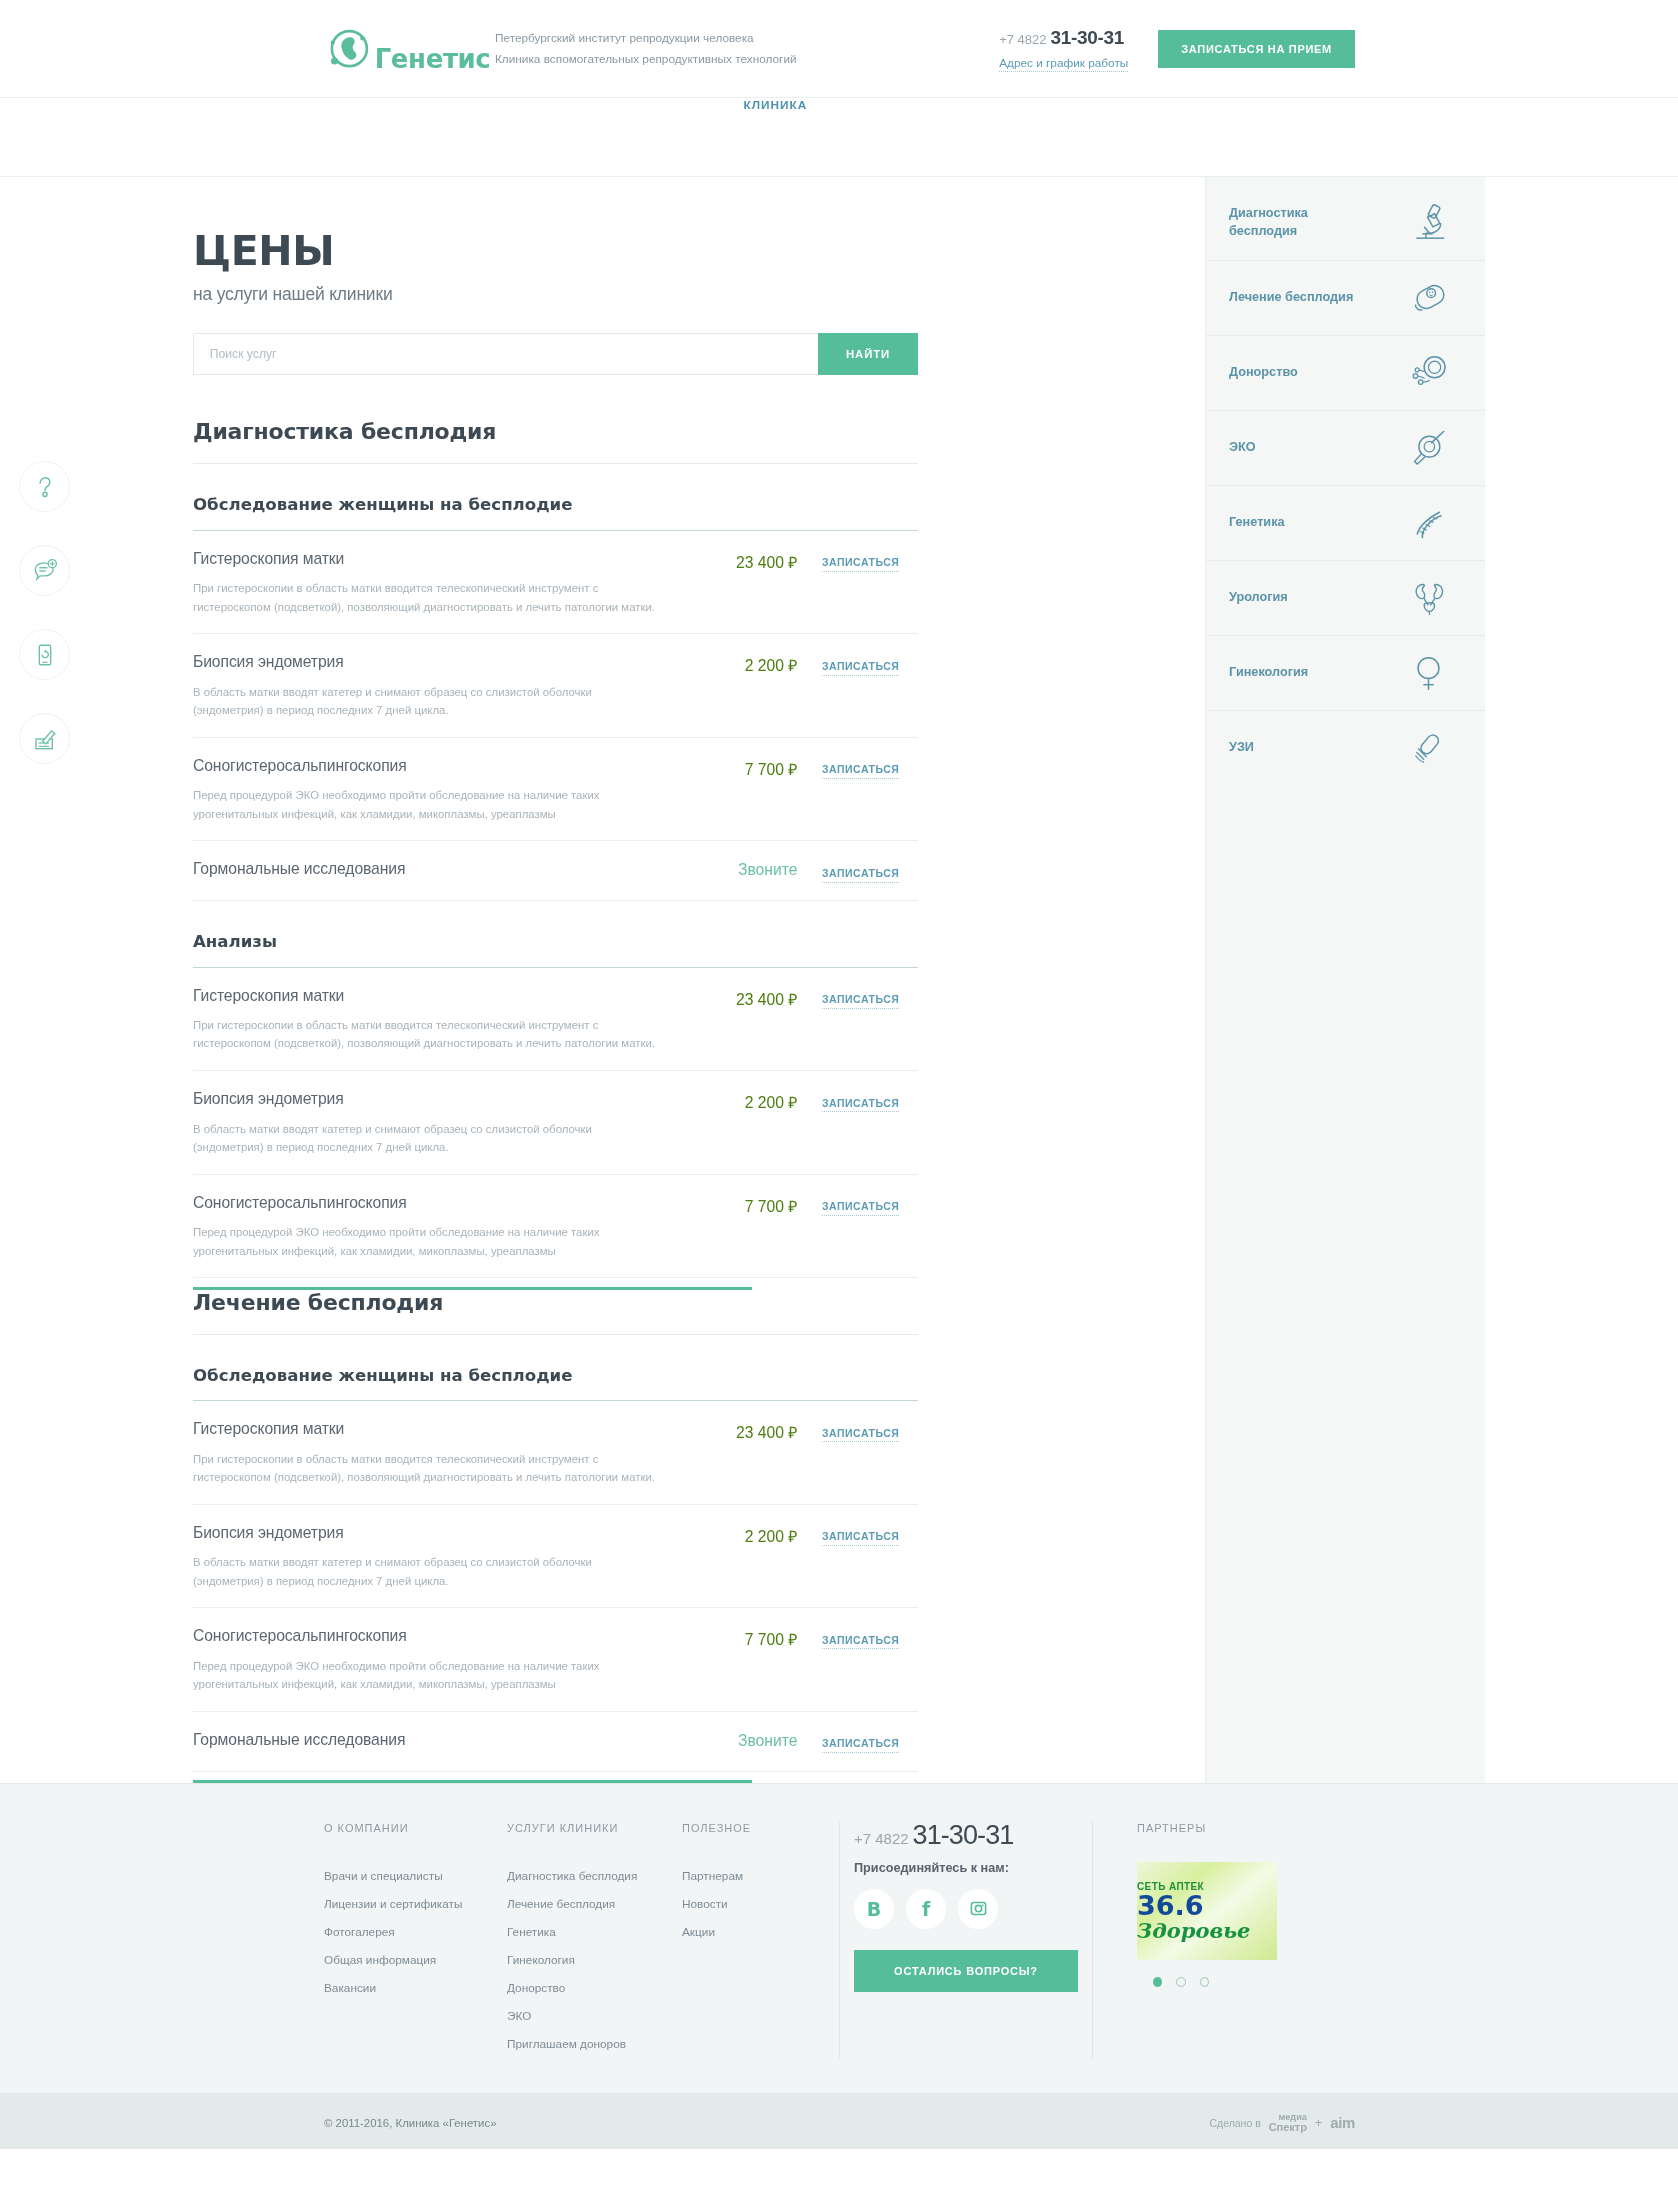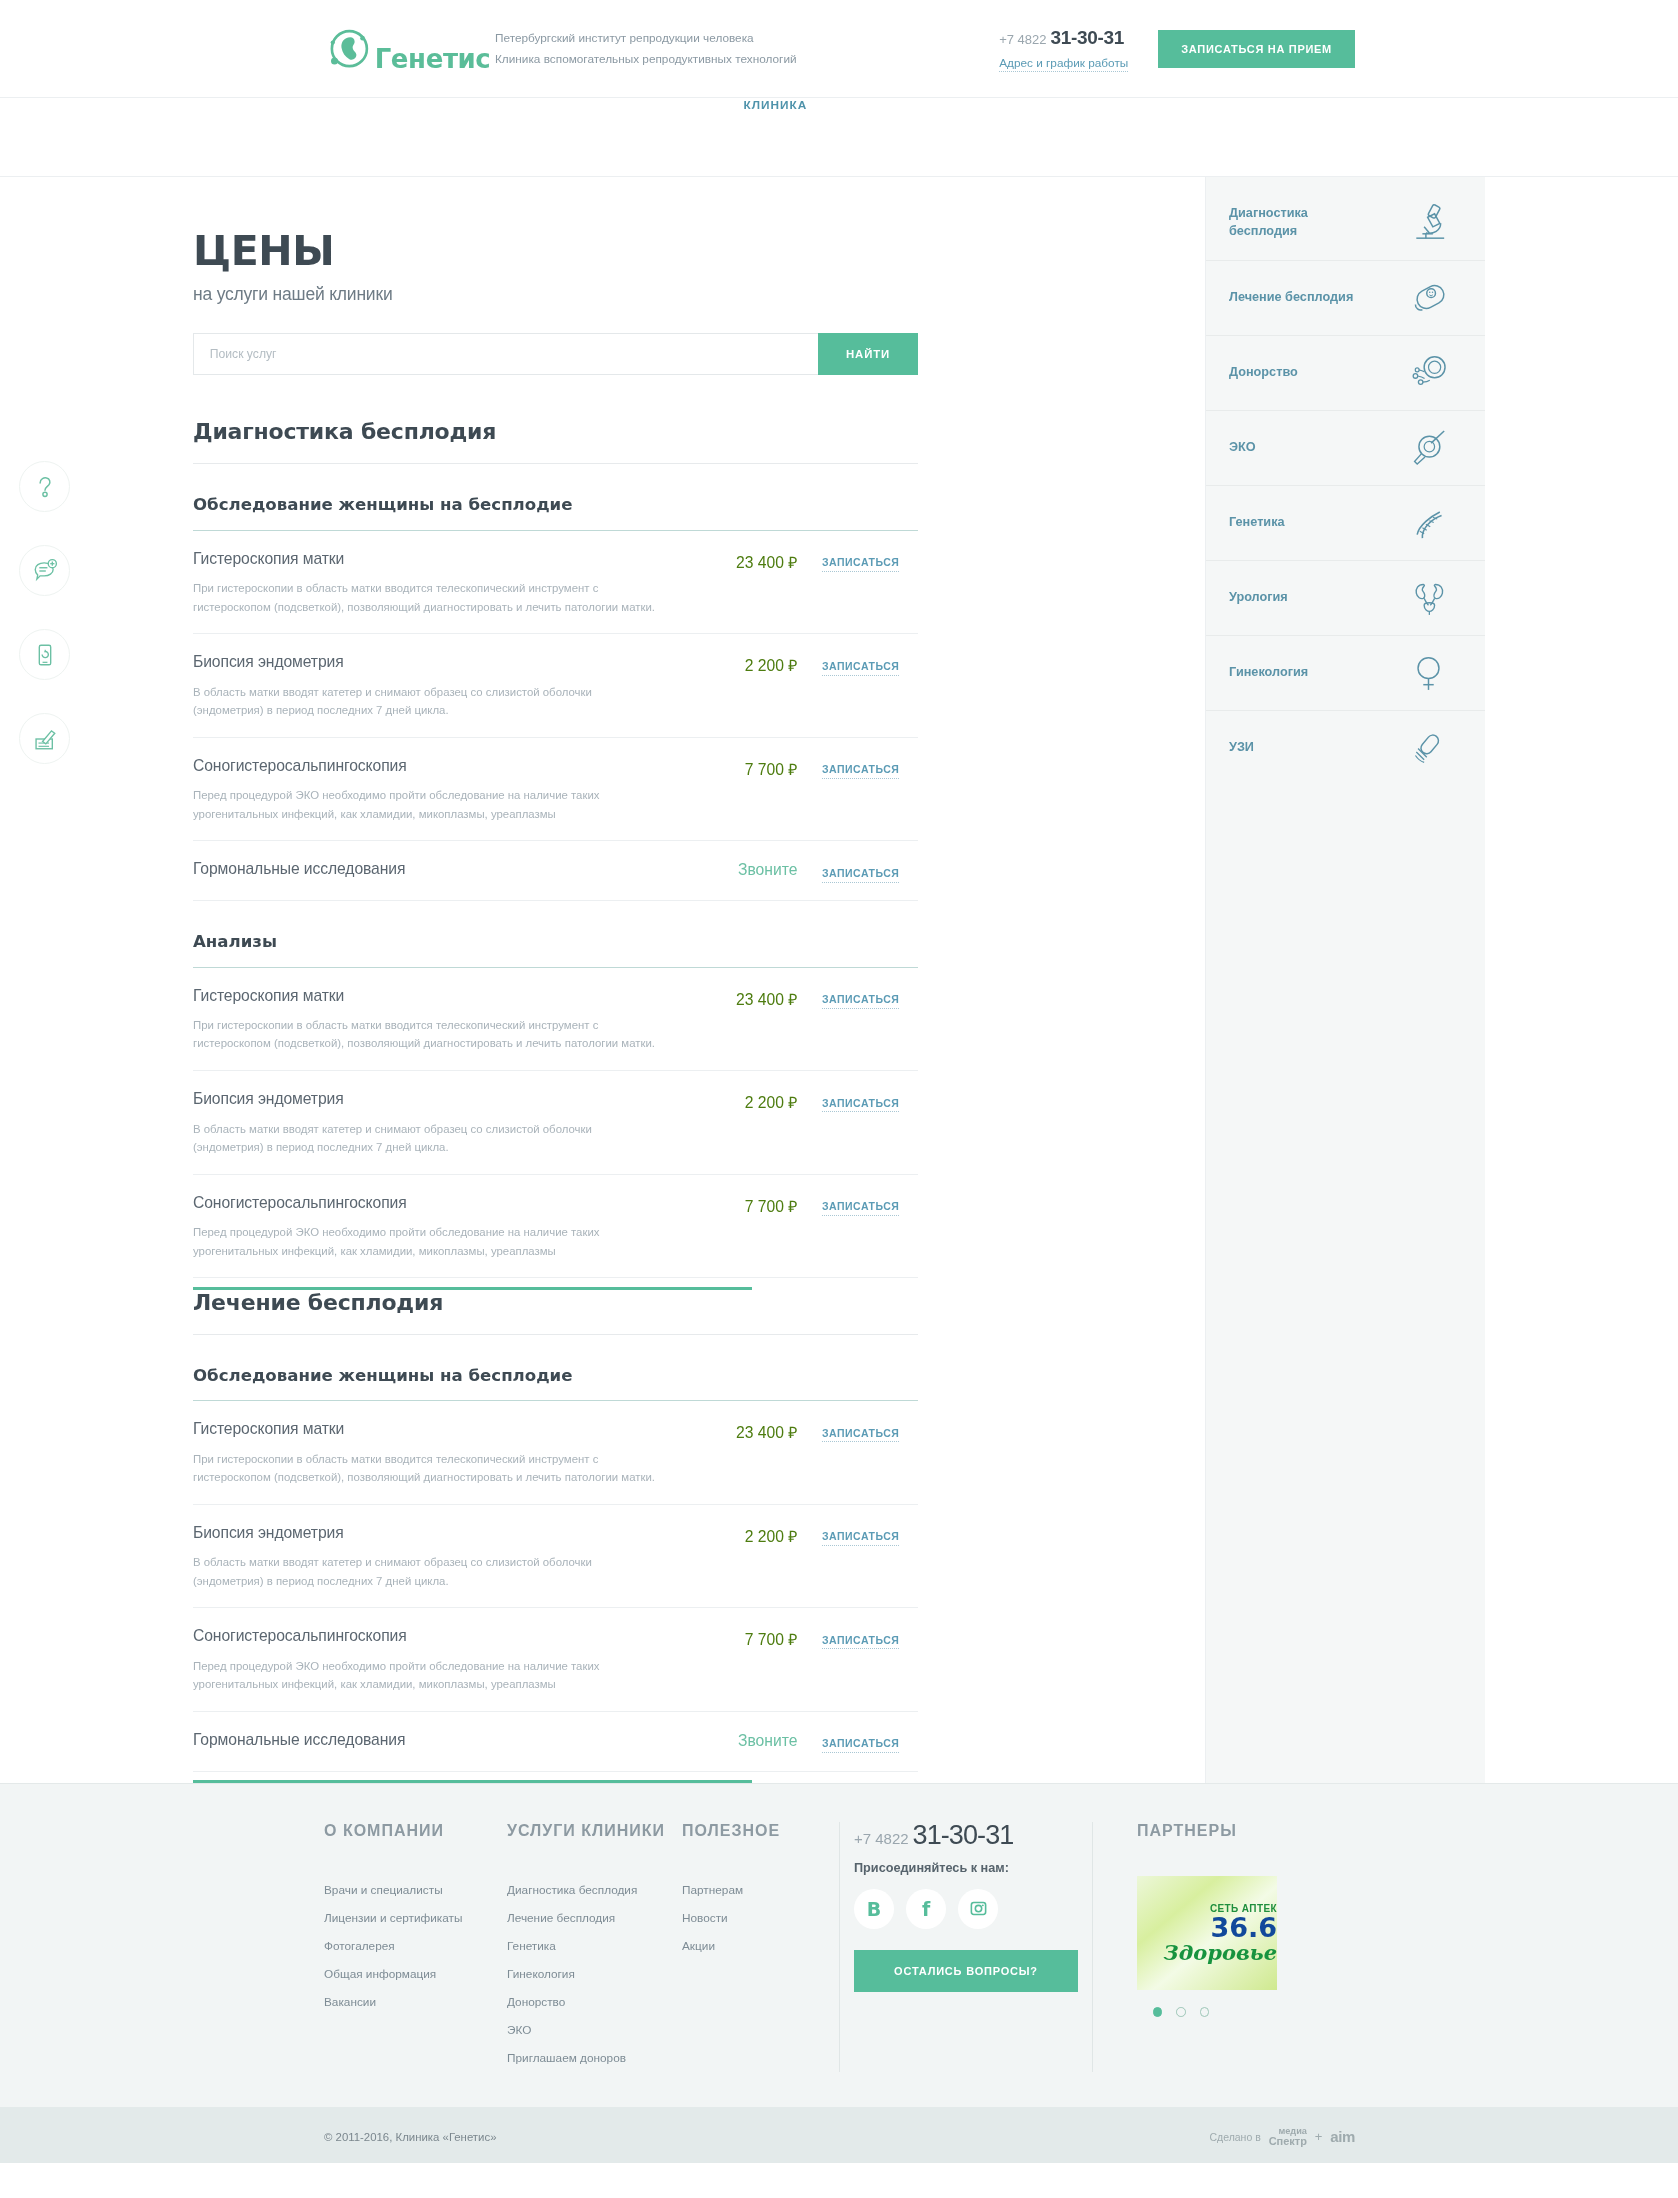--- a/index.html
+++ b/index.html
@@ -300,25 +300,25 @@
     margin: 0 auto;
     display: flex;
   }
   .fcol { flex: 0 0 auto; }
   .fcol-1 { width: 183px; }
   .fcol-2 { width: 175px; }
   .fcol-3 { width: 157px; }
   .fcol-4 { width: 253px; padding-left: 14px; border-left: 0.9px solid #e0e6e6; }
   .fcol-5 { width: 253px; padding-left: 44px; border-left: 0.9px solid #e0e6e6; }
   .fcol-title {
-    font-size: 16px;
-    font-weight: bold;
+    font-size: 11px;
+    font-weight: normal;
     letter-spacing: 1px;
     color: #8d9aa2;
-    margin-bottom: 36px;
+    margin-bottom: 28px;
   }
   .flink {
     font-size: 11.8px;
     color: #7e8c95;
     line-height: 28px;
     cursor: pointer;
     display: block;
   }
   .f-phone { white-space: nowrap; line-height: 1; margin-bottom: 12.2px; }
   .f-phone .code { font-size: 15px; color: #9aa6ae; }
@@ -341,23 +341,23 @@
     font-weight: bold; font-size: 19px; color: #56bd9b;
   }
   .btn-questions {
     background: #56bd9b; color: #fff; border: none;
     width: 224px; height: 42px;
     font-size: 11px; font-weight: bold; letter-spacing: 0.8px;
     cursor: pointer;
     font-family: "Liberation Sans", sans-serif;
   }
   .partner-card {
-    width: 140px; height: 114px;
+    width: 140px; height: 98px;
     background: linear-gradient(140deg,#ecf7d9 0%,#d8ef9f 30%,#f3fbe6 55%,#cfe98f 100%);
-    display: flex; flex-direction: column; align-items: flex-end;
+    display: flex; flex-direction: column; align-items: flex-start;
     justify-content: center;
     overflow: hidden;
     margin-bottom: 17.5px;
   }
   .pc-top { font-size: 10px; font-weight: bold; color: #1f8f3d; letter-spacing: 0.4px; }
   .pc-num {
     font-family: "DejaVu Sans", sans-serif;
     font-size: 27px; font-weight: bold; color: #12499b; line-height: 1.05;
   }
   .pc-word {

